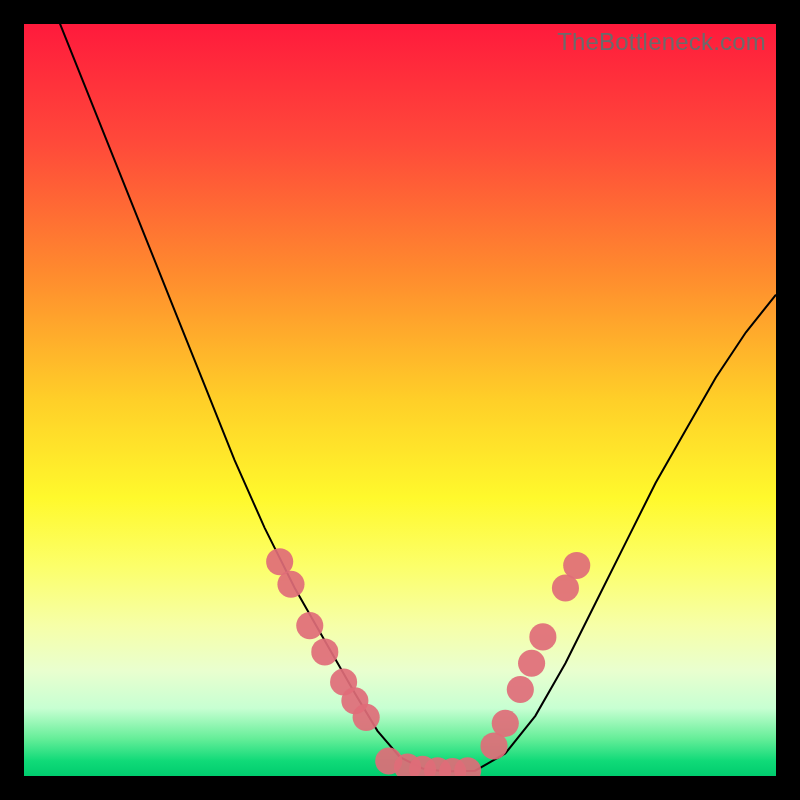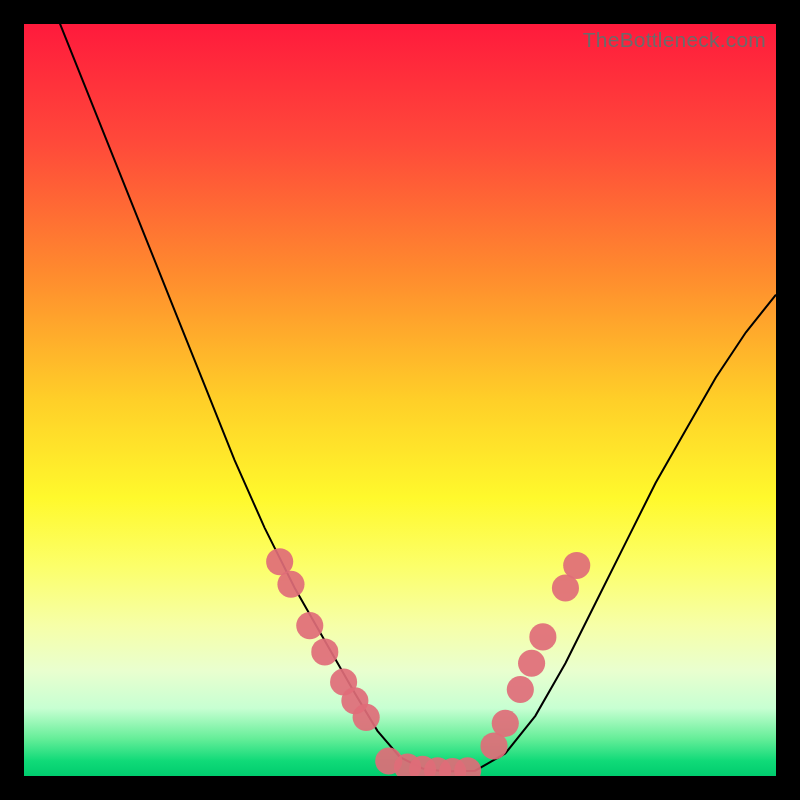--- a/index.html
+++ b/index.html
@@ -31,21 +31,21 @@
       #66ee99 95%,
       #10da78 98%,
       #00cc6e 100%
     );
   }
   .watermark {
     position: absolute;
     top: 4px;
     right: 10px;
     color: #6b6b6b;
-    font-size: 21px;
+    font-size: 24px;
     letter-spacing: 0.2px;
     user-select: none;
     z-index: 10;
   }
   svg.plot {
     position: absolute;
     left: 0;
     top: 0;
     width: 752px;
     height: 752px;

